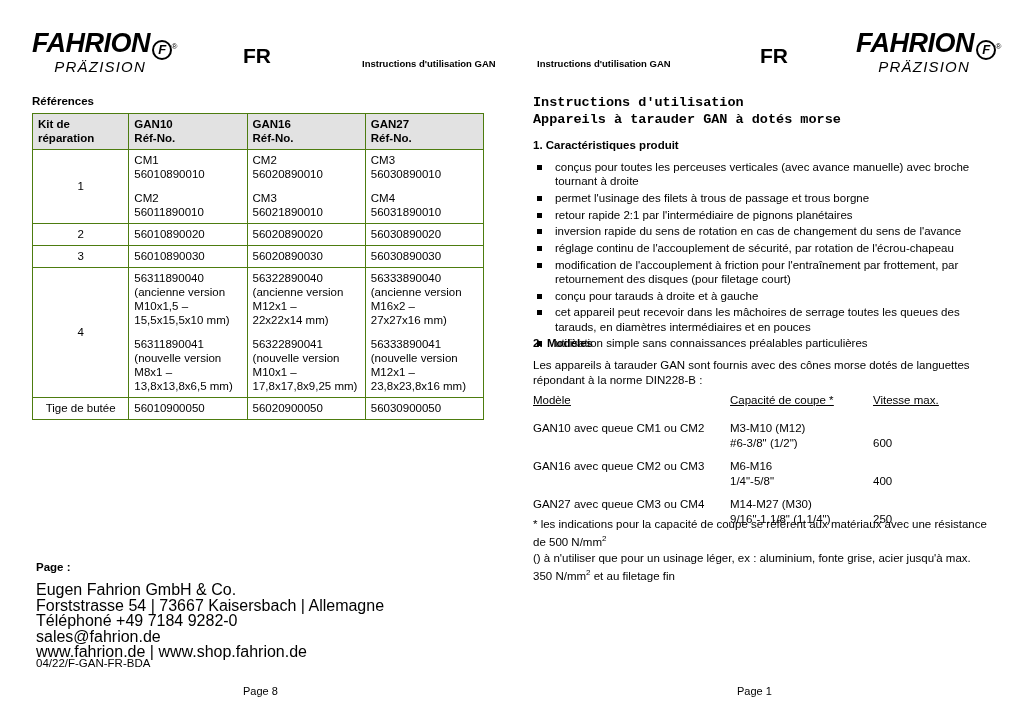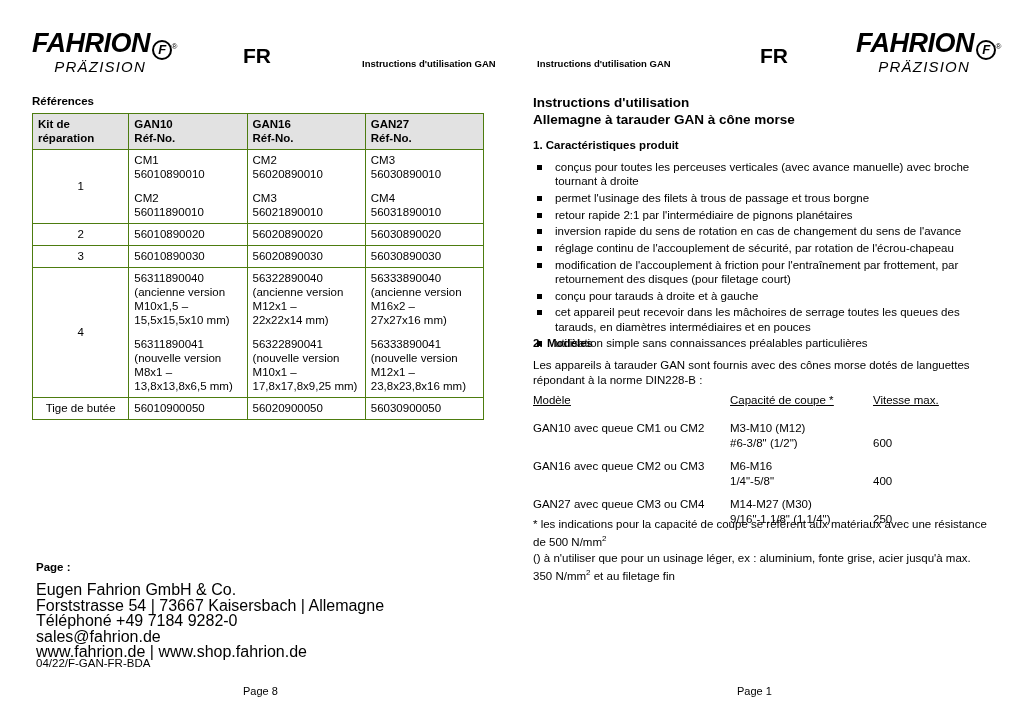--- a/index.html
+++ b/index.html
@@ -94,21 +94,21 @@
     font-size: 16px; line-height: 15.5px;
   }
   .doc-code {
     position: absolute; left: 36px; top: 657px;
     font-size: 11.5px;
   }
 
   
   .doc-title {
     position: absolute; left: 533px; top: 94px;
-    font-size: 13.5px; font-weight: bold; line-height: 17px;
+    font-size: 13.5px; font-weight: bold; line-height: 17px; font-family: Liberation Mono, monospace;
   }
   .sec1-head {
     position: absolute; left: 533px; top: 139px;
     font-size: 11.5px; font-weight: bold;
   }
   ul.feat {
     position: absolute; left: 533px; top: 160px; width: 455px;
     list-style: none; font-size: 11.5px; line-height: 14.2px;
   }
   ul.feat li {
@@ -349,21 +349,21 @@
         <div class="sub">PRÄZISION</div>
       </div>
     </div>
   </div>
 
   <div class="fr-tag fr-right">FR</div>
   <div class="hdr-title hdr-title-right">Instructions d'utilisation GAN</div>
 
   <div class="doc-title">
     <div>Instructions d'utilisation</div>
-    <div>Allemagne à tarauder GAN à cône morse</div>
+    <div>Appareils à tarauder GAN à dotés morse</div>
   </div>
 
   <div class="sec1-head">1. Caractéristiques produit</div>
   <ul class="feat" id="feature-list">
       <li><span class="sq"></span><span>conçus pour toutes les perceuses verticales (avec avance manuelle) avec broche tournant à droite</span></li>
       <li><span class="sq"></span><span>permet l'usinage des filets à trous de passage et trous borgne</span></li>
       <li><span class="sq"></span><span>retour rapide 2:1 par l'intermédiaire de pignons planétaires</span></li>
       <li><span class="sq"></span><span>inversion rapide du sens de rotation en cas de changement du sens de l'avance</span></li>
       <li><span class="sq"></span><span>réglage continu de l'accouplement de sécurité, par rotation de l'écrou-chapeau</span></li>
       <li><span class="sq"></span><span>modification de l'accouplement à friction pour l'entraînement par frottement, par retournement des disques (pour filetage court)</span></li>

